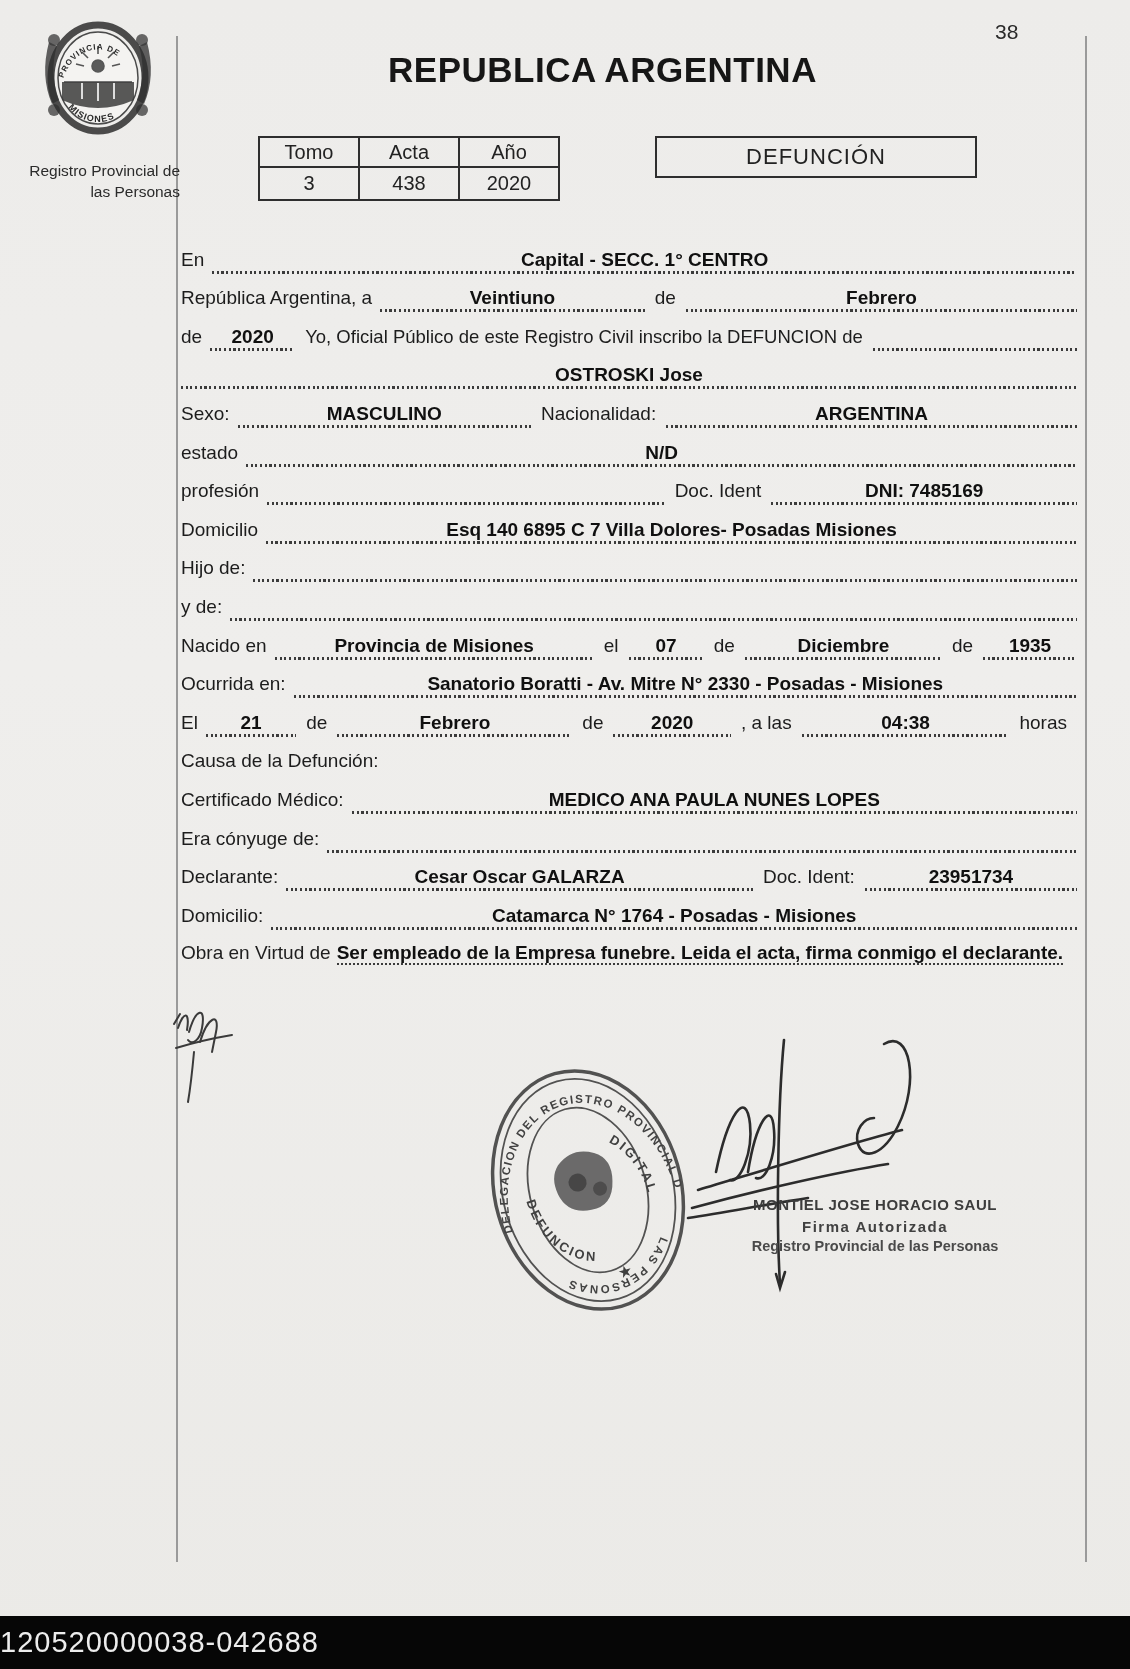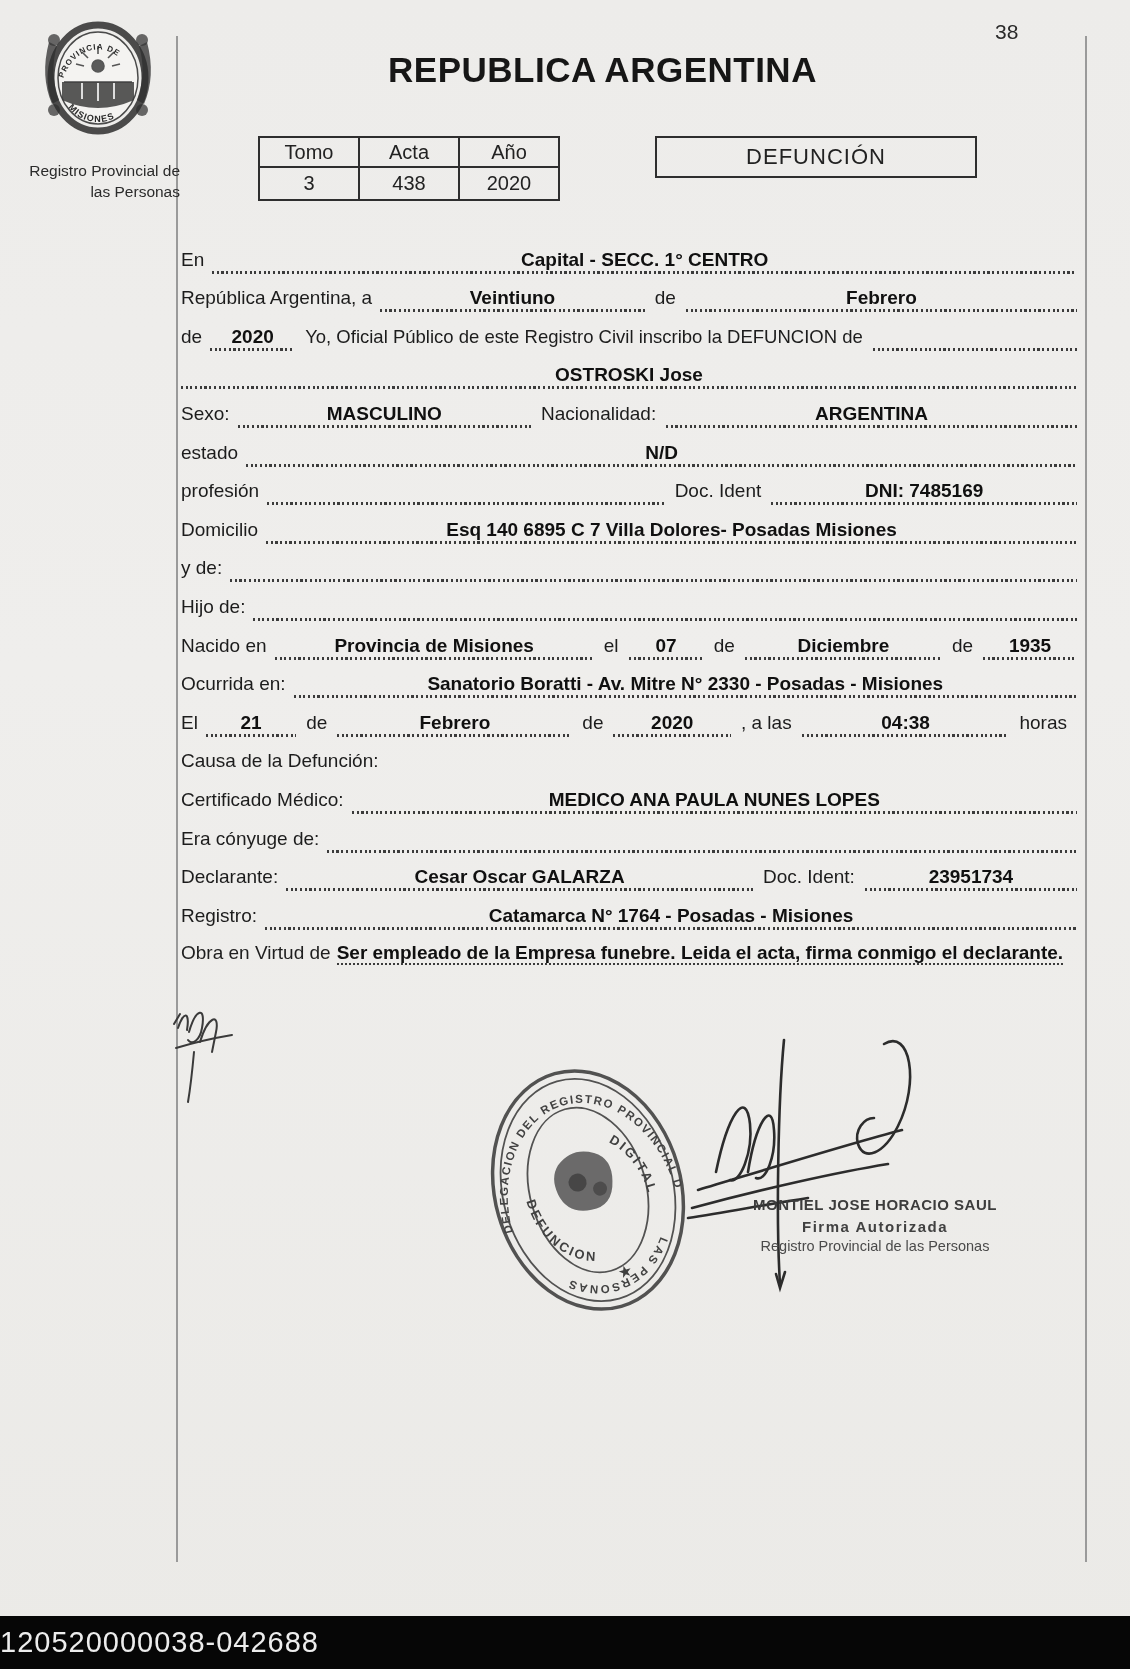--- a/index.html
+++ b/index.html
@@ -29,21 +29,21 @@
   .val{font-weight:bold;font-size:19px;white-space:nowrap;color:#101010;}
   .fw85{flex:0 0 85px;}.fx08{flex:.8 1 0;}.fx1{flex:1 1 0;}.fx115{flex:1.15 1 0;}
   .fx13{flex:1.3 1 0;}.fx14{flex:1.4 1 0;}.fx17{flex:1.7 1 0;}.fx21{flex:2.1 1 0;margin-top:16px;}.fx22{flex:2.2 1 0;}
   .fx23{flex:2.3 1 0;margin-top:8px;}.fx26{flex:2.6 1 0;}.fx34{flex:3.4 1 0;}
   .obra{margin-top:8px;font-size:19px;line-height:33px;}
   .obra .lbl-in{padding-right:6px;}
   .obra-val{font-weight:bold;color:#101010;border-bottom:2.5px dotted #3b3b3b;}
   .sigblock{position:absolute;left:700px;top:1196px;width:350px;text-align:center;color:#3e3e3e;}
   .signame{font-size:15px;font-weight:bold;letter-spacing:.5px;color:#3c3c3c;}
   .sigrole{font-size:15px;font-weight:bold;margin-top:5px;letter-spacing:1.5px;color:#414141;}
-  .sigorg{font-size:14.5px;font-weight:normal;margin-top:3px;color:#4a4a4a;}
+  .sigorg{font-size:14.5px;font-weight:bold;margin-top:3px;color:#4a4a4a;}
   .bottombar{position:absolute;left:0;top:1616px;width:1130px;height:53px;background:#060606;
              display:flex;align-items:center;justify-content:flex-start;}
   .barcode{color:#ededed;font-size:29px;letter-spacing:1px;}
   svg{overflow:visible;}
 </style>
 </head>
 <body>
 
 <div class="page">
 
@@ -157,26 +157,26 @@
       <span class="lbl mid">Doc. Ident</span>
       <span class="fld fx1"><span class="val">DNI: 7485169</span></span>
     </div>
 
     <div class="frow">
       <span class="lbl">Domicilio</span>
       <span class="fld fx1"><span class="val">Esq 140 6895 C 7 Villa Dolores- Posadas Misiones</span></span>
     </div>
 
     <div class="frow">
+      <span class="lbl">Hijo de:</span>
+      <span class="fld fx1"></span>
+    </div>
+
+    <div class="frow">
       <span class="lbl">y de:</span>
-      <span class="fld fx1"></span>
-    </div>
-
-    <div class="frow">
-      <span class="lbl">Hijo de:</span>
       <span class="fld fx1"></span>
     </div>
 
     <div class="frow">
       <span class="lbl">Nacido en</span>
       <span class="fld fx34"><span class="val">Provincia de Misiones</span></span>
       <span class="lbl mid">el</span>
       <span class="fld fx08"><span class="val">07</span></span>
       <span class="lbl mid">de</span>
       <span class="fld fx21"><span class="val">Diciembre</span></span>
@@ -216,21 +216,21 @@
     </div>
 
     <div class="frow">
       <span class="lbl">Declarante:</span>
       <span class="fld fx22"><span class="val">Cesar Oscar GALARZA</span></span>
       <span class="lbl mid">Doc. Ident:</span>
       <span class="fld fx1"><span class="val">23951734</span></span>
     </div>
 
     <div class="frow">
-      <span class="lbl">Registro:</span>
+      <span class="lbl">Domicilio:</span>
       <span class="fld fx1"><span class="val">Catamarca N° 1764 - Posadas - Misiones</span></span>
     </div>
 
     <div class="obra">
       <span class="lbl-in">Obra en Virtud de</span><span class="obra-val">Ser empleado de la Empresa funebre. Leida el acta, firma conmigo el declarante.</span>
     </div>
 
   </div>
 
   <svg style="position:absolute;left:170px;top:1002px" width="100" height="110" viewBox="0 0 100 110" fill="none" stroke="#3a3a3a" stroke-width="2" stroke-linecap="round">

